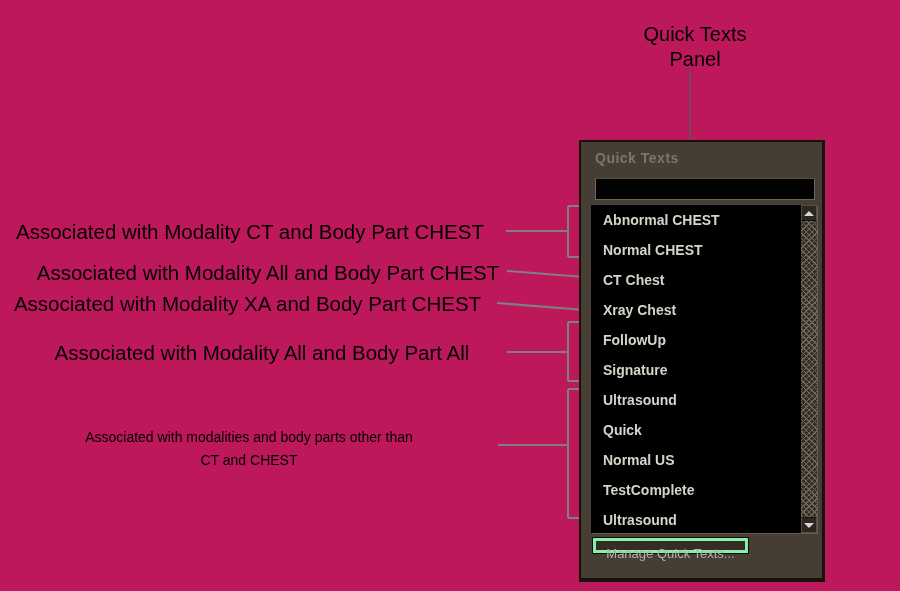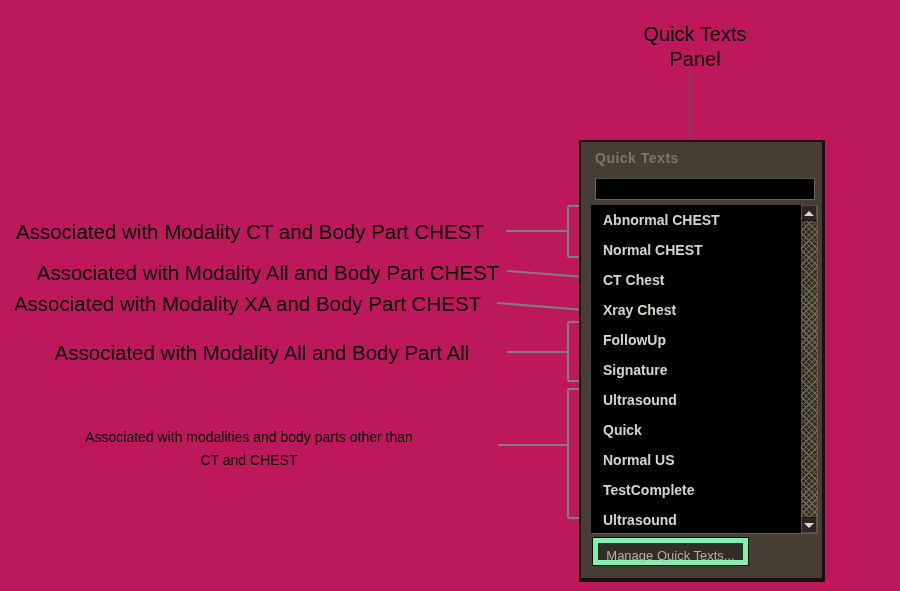--- a/index.html
+++ b/index.html
@@ -37,22 +37,22 @@
   .sb-btn { position:absolute; left:0; width:16px; height:16px; background:#2b2621;
     border:1px solid #564f43; border-bottom-color:#17120c; display:flex;
     align-items:center; justify-content:center; }
   .sb-btn.up { top:0; }
   .sb-btn.down { bottom:0; border-bottom-color:#564f43; border-top-color:#17120c; }
   .tri-up { width:0; height:0; border-left:5px solid transparent; border-right:5px solid transparent;
     border-bottom:5px solid #dad7d0; }
   .tri-down { width:0; height:0; border-left:5px solid transparent; border-right:5px solid transparent;
     border-top:5px solid #dad7d0; }
 
-  .manage-btn { position:absolute; left:12px; top:396px; width:155px; height:27px;
-    background:#332d26; border:5px solid #86efac; box-shadow:0 0 0 1px #0d0a06;
+  .manage-btn { position:absolute; left:12px; top:396px; width:155px; height:15px;
+    background:#332d26; border:3px solid #86efac; box-shadow:0 0 0 1px #0d0a06;
     color:#b3afa5; font-size:13px; font-family:"Liberation Sans",sans-serif;
     text-align:center; line-height:25px; cursor:default; }
 </style>
 </head>
 <body>
 
 <div id="stage">
 
   <div class="callout-top">
     <div>Quick Texts</div>

